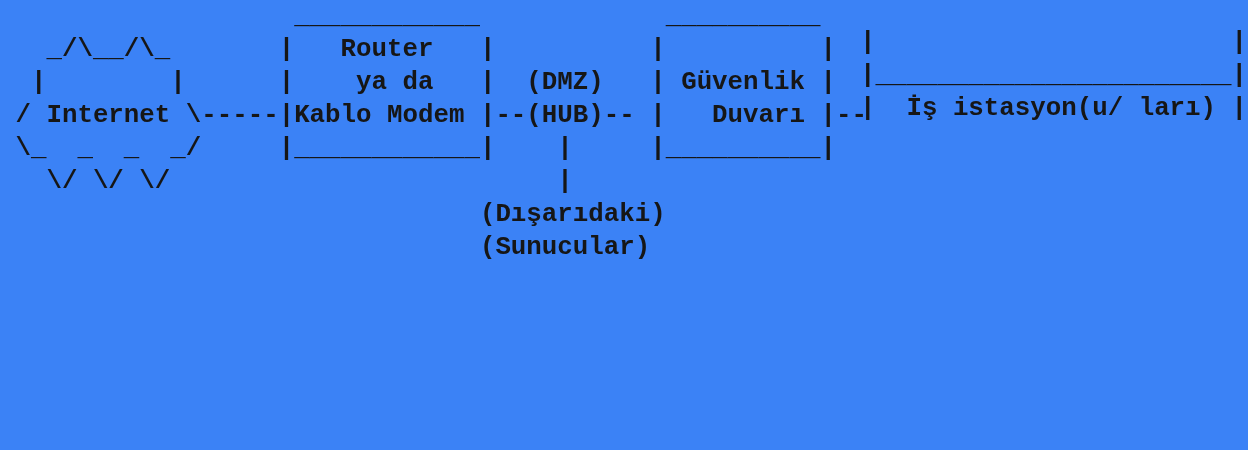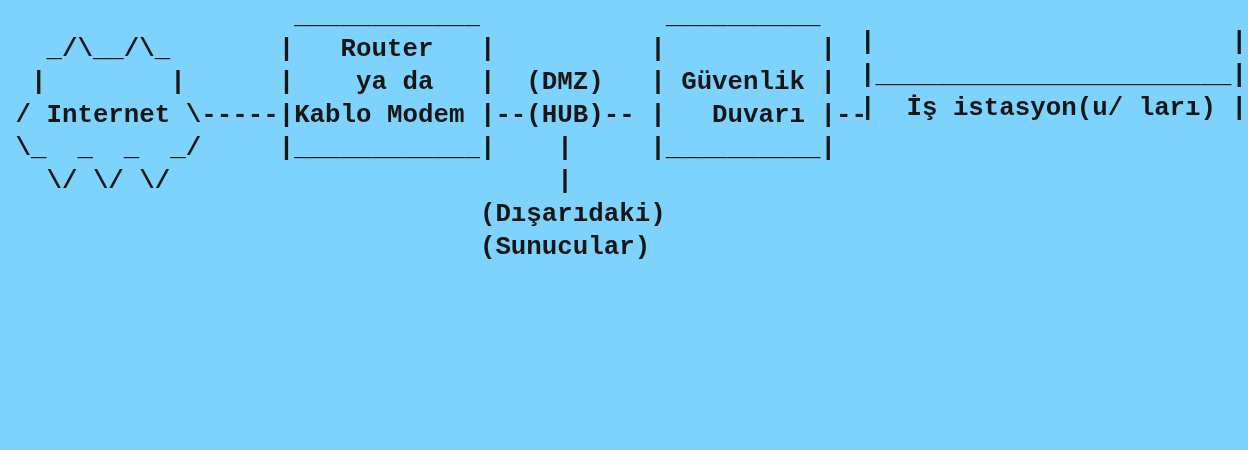--- a/index.html
+++ b/index.html
@@ -1,21 +1,21 @@
 <!DOCTYPE html>
 <html><head>
 <meta charset="utf-8">
 <style>
   * { margin: 0; padding: 0; box-sizing: border-box; }
   html, body { background: #ffffff; }
   .canvas {
     position: relative;
     width: 1248px;
     height: 450px;
-    background: #7dd3fc;
+    background: #3b82f6;
     overflow: hidden;
     font-family: "Liberation Mono", "DejaVu Sans Mono", monospace;
     font-weight: bold;
     color: #161616;
   }
   pre.ascii {
     position: absolute;
     font-family: inherit;
     font-weight: inherit;
     font-size: 25.8px;

